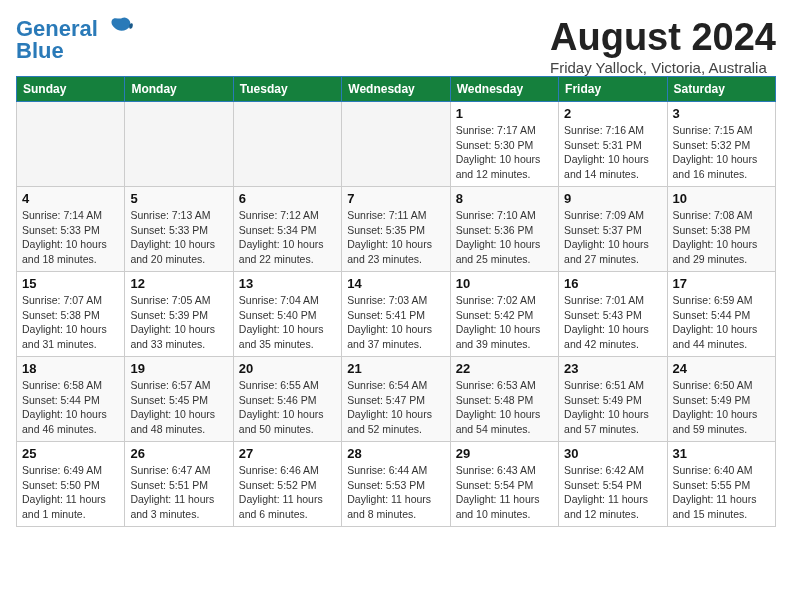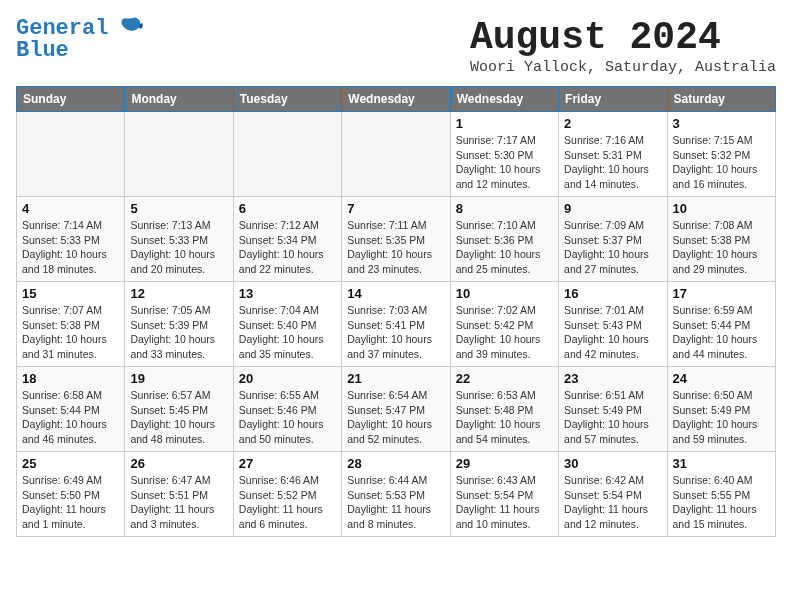--- a/index.html
+++ b/index.html
@@ -7,22 +7,20 @@
       font-family: Arial, sans-serif;
       background: #fff;
       width: 792px;
       min-height: 612px;
       padding: 16px;
     }
     .header-area {
       display: flex;
       justify-content: space-between;
       align-items: flex-start;
-      margin-bottom: 10px;
-      font-family: Liberation Mono, monospace;
     }
     .logo {
       display: flex;
       flex-direction: column;
       align-items: flex-start;
     }
     .title-area {
       text-align: left;
     }
     .month-year {
@@ -33,21 +31,21 @@
     .location {
       font-size: 15px;
       color: #444;
     }
     .calendar {
       width: 100%;
       border-collapse: collapse;
       font-size: 11px;
     }
     .calendar th {
-      background: #737373;
+      background: #15803d;
       color: #fff;
       text-align: left;
       padding: 5px 6px;
       font-size: 12px;
       font-weight: bold;
       border: 1px solid #2a7ab8;
     }
     .calendar td {
       border: 1px solid #ccc;
       vertical-align: top;
@@ -86,21 +84,21 @@
       </div>
       <svg width="32" height="26" viewBox="0 0 32 26">
         <path d="M20 2 C24 0 30 4 28 10 C26 14 20 16 16 14 C12 12 8 8 10 4 C12 0 18 4 20 2Z" fill="#2a7ab8"></path>
         <path d="M28 8 C30 6 32 8 30 12 C28 14 26 12 28 8Z" fill="#1a5a8a"></path>
       </svg>
     </div>
     <div style="font-size:22px; font-weight:bold; color:#2a7ab8; margin-top:-4px;">Blue</div>
   </div>
   <div class="title-area">
     <div class="month-year">August 2024</div>
-    <div class="location">Woori Yallock, Saturday, Australia</div>
+    <div class="location">Friday Yallock, Victoria, Australia</div>
   </div>
 </div>
 
 <table class="calendar">
   <thead>
     <tr>
     <th>Sunday</th>
         <th>Monday</th>
         <th>Tuesday</th>
         <th>Wednesday</th>

